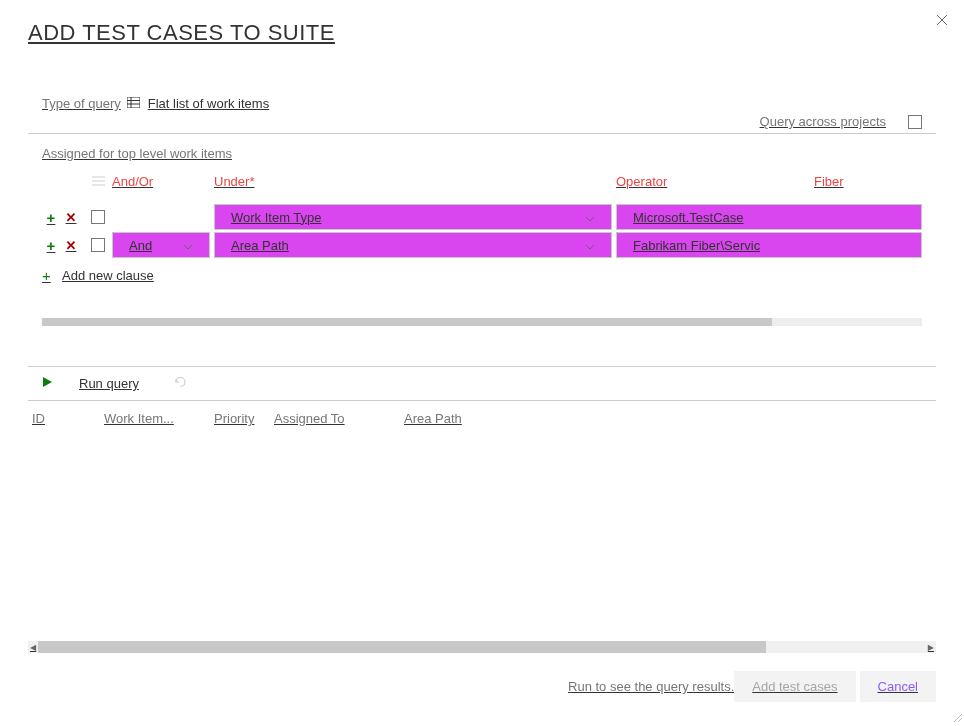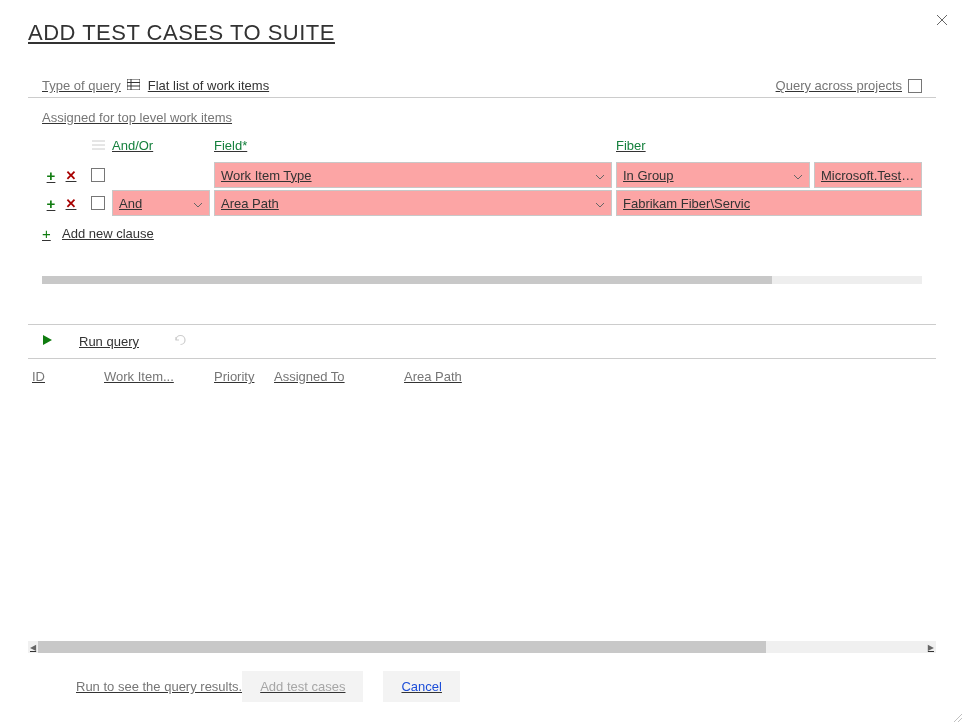--- a/index.html
+++ b/index.html
@@ -47,21 +47,21 @@
       border-bottom: 1px solid #ccc;
       margin-bottom: 6px;
     }
     .query-left { display: flex; align-items: center; gap: 6px; }
     .label-muted { color: #767676; }
     .list-icon {
       display: inline-block;
       color: #333;
       margin-right: 2px;
     }
-    .query-right { display: flex; align-items: center; gap: 6px; color:#767676; }
+    .query-right { display: flex; align-items: center; gap: 22px; color:#767676;margin-top:36px; }
     .checkbox-box {
       width: 14px;
       height: 14px;
       border: 1px solid #767676;
       display: inline-block;
       cursor: pointer;
     }
     .filters-label {
       color: #767676;
       padding: 6px 14px 6px 14px;
@@ -69,21 +69,21 @@
     .filter-table {
       padding: 0 14px;
       overflow: hidden;
     }
     .header-row, .clause-row {
       display: flex;
       align-items: center;
       gap: 4px;
       height: 28px;
     }
-    .header-row { color: #15803d; font-size: 13px; margin-bottom: 2px; }
+    .header-row { color: #ef4444; font-size: 13px; margin-bottom: 8px; }
     .col-actions { width: 42px; display: flex; gap: 2px; align-items: center; }
     .col-check { width: 20px; display: flex; align-items: center; justify-content: center; }
     .col-andor { width: 98px; }
     .col-field { width: 398px; }
     .col-op { width: 194px; }
     .col-value { flex: 1; min-width: 0; }
     .icon-btn {
       width: 18px;
       height: 18px;
       display: flex;
@@ -94,22 +94,22 @@
     }
     .plus-green { color: #107c10; font-size: 15px; }
     .x-red { color: #a80000; font-size: 13px; }
     .tree-icon { color: #ccc; font-size: 13px; }
     .select-box {
       border: 1px solid #c8c8c8;
       height: 26px;
       display: flex;
       align-items: center;
       justify-content: space-between;
-      padding: 0 6px;
-      background: #fca5a5;
+      padding: 0 16px;
+      background: #d946ef;
       cursor: pointer;
       width: 100%;
       white-space: nowrap;
       overflow: hidden;
     }
     .select-box span:first-child { overflow: hidden; text-overflow: ellipsis; }
     .chevron {
       color: #666;
       flex-shrink: 0;
       margin-left: 4px;
@@ -169,37 +169,37 @@
       display: flex;
       align-items: center;
       justify-content: space-between;
       padding: 0 2px;
     }
     .hscroll2-track { flex:1; height: 12px; background: #f0f0f0; position: relative; margin: 0 2px; }
     .hscroll2-thumb { position: absolute; left:0; top:0; height:100%; width: 82%; background: #c8c8c8; }
     .tri { color: #666; font-size: 8px; }
     .footer {
       display: flex;
-      justify-content: flex-start;
+      justify-content: flex-end;
       align-items: center;
       padding: 18px 0 24px 0;
       margin-left: 48px;
     }
     .footer-status { color: #767676; }
-    .footer-buttons { display: flex; gap: 20px; }
+    .footer-buttons { display: flex; gap: 4px; }
     .btn {
       padding: 8px 18px;
       background: #f3f3f3;
       border: none;
       cursor: pointer;
       font-size: 13px;
       font-family: inherit;
     }
     .btn-disabled { color: #a6a6a6; cursor: default; }
-    .btn-cancel { color: #1d4ed8; }
+    .btn-cancel { color: #8b5cf6; }
     .resize-grip {
       position: absolute;
       bottom: 2px;
       right: 2px;
       color: #c0c0c0;
       font-size: 11px;
       cursor: nwse-resize;
     }
   </style>
 </head>
@@ -243,44 +243,37 @@
       <div class="col-check">
           <span class="tree-icon">
         <svg width="13" height="10" viewBox="0 0 13 10">
               <line x1="0" y1="1" x2="13" y2="1" stroke="#ccc"></line>
               <line x1="0" y1="5" x2="13" y2="5" stroke="#ccc"></line>
               <line x1="0" y1="9" x2="13" y2="9" stroke="#ccc"></line>
             </svg>
       </span>
         </div>
       <div class="col-andor">And/Or</div>
-      <div class="col-field">Field*</div>
+      <div class="col-field">Under*</div>
+      <div class="col-op">Operator</div>
       <div class="col-value">Fiber</div>
     </div>
 
     <div class="clause-row">
       <div class="col-actions">
         <span class="icon-btn plus-green">+</span>
         <span class="icon-btn x-red">✕</span>
       </div>
       <div class="col-check">
           <span class="checkbox-box"></span>
         </div>
       <div class="col-andor"></div>
       <div class="col-field">
         <div class="select-box">
           <span>Work Item Type</span>
-          <span class="chevron"><svg width="10" height="6" viewBox="0 0 10 6">
-                <path d="M1 1 L5 5 L9 1" stroke="#666" stroke-width="1" fill="none"></path>
-              </svg></span>
-        </div>
-      </div>
-      <div class="col-op">
-        <div class="select-box">
-          <span>In Group</span>
           <span class="chevron"><svg width="10" height="6" viewBox="0 0 10 6">
                 <path d="M1 1 L5 5 L9 1" stroke="#666" stroke-width="1" fill="none"></path>
               </svg></span>
         </div>
       </div>
       <div class="col-value">
         <div class="select-box">
           <span>Microsoft.TestCase</span>
         </div>
       </div>

